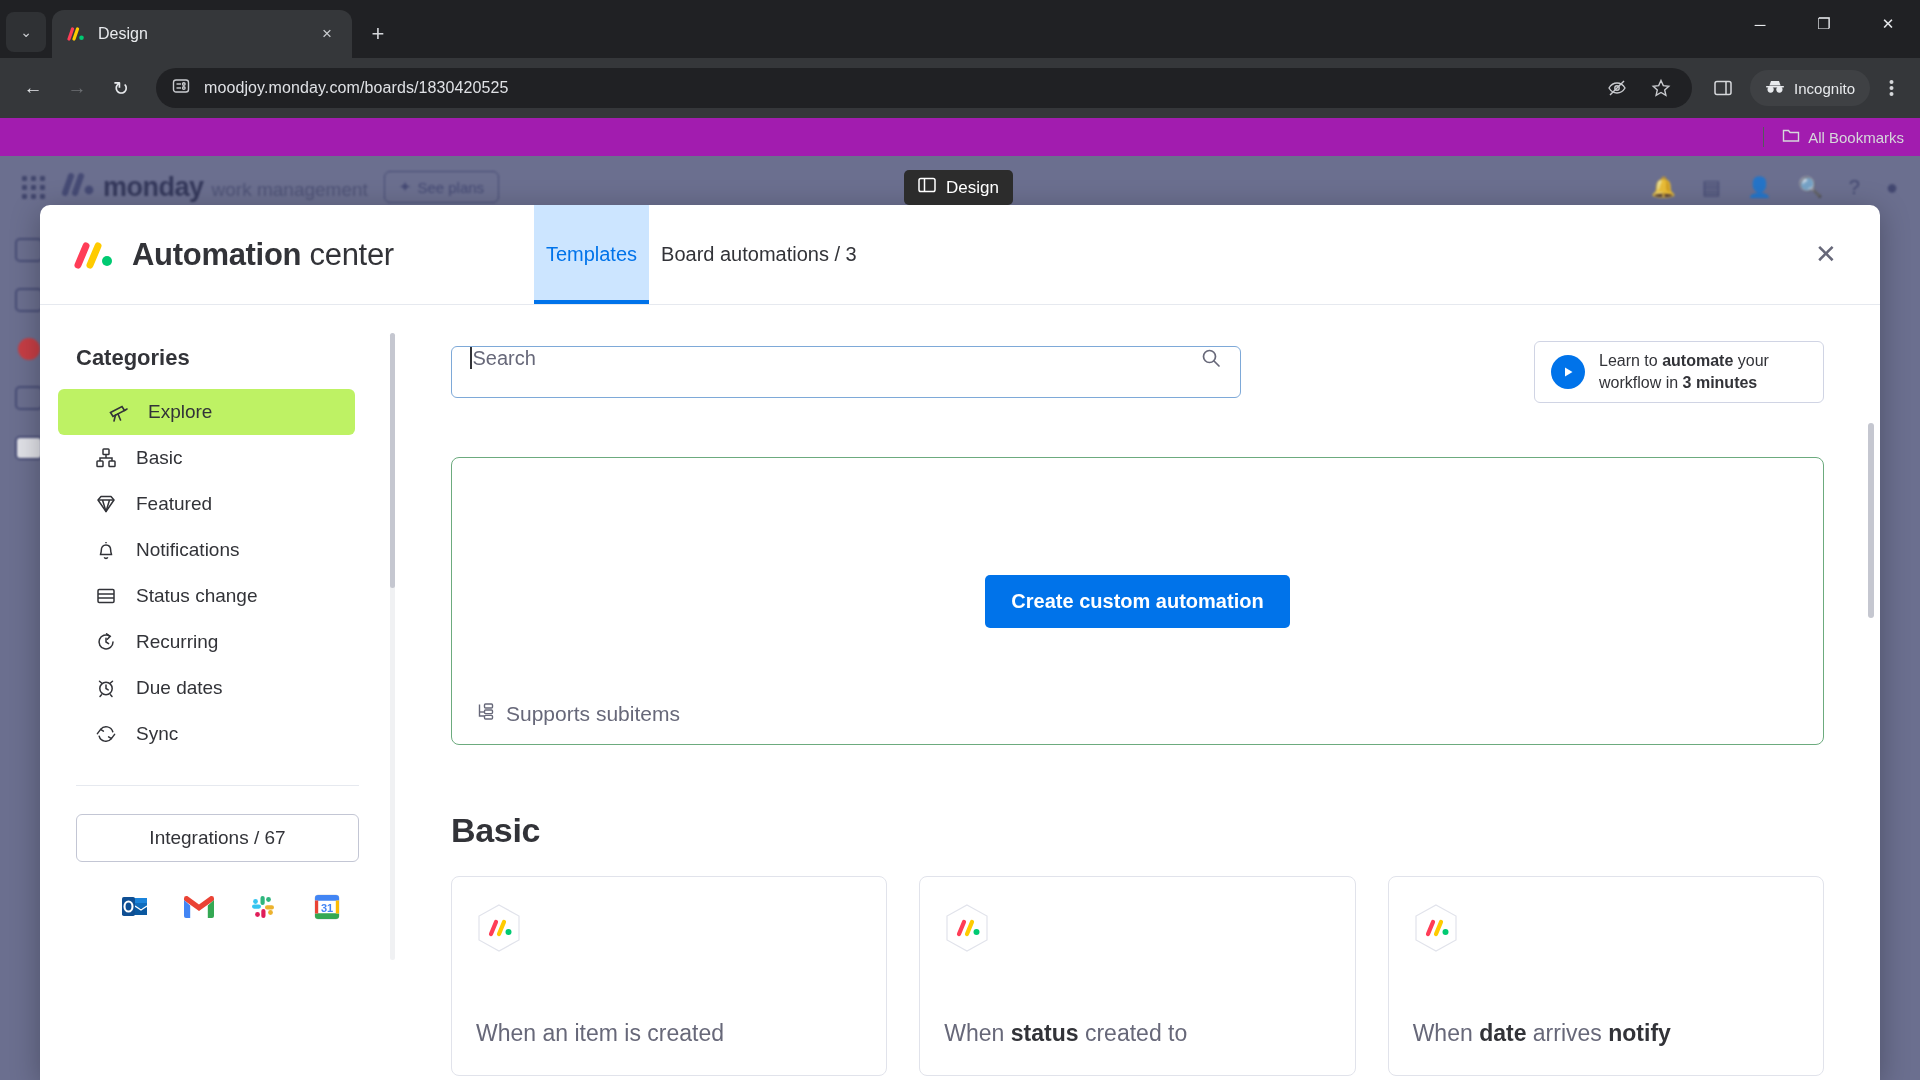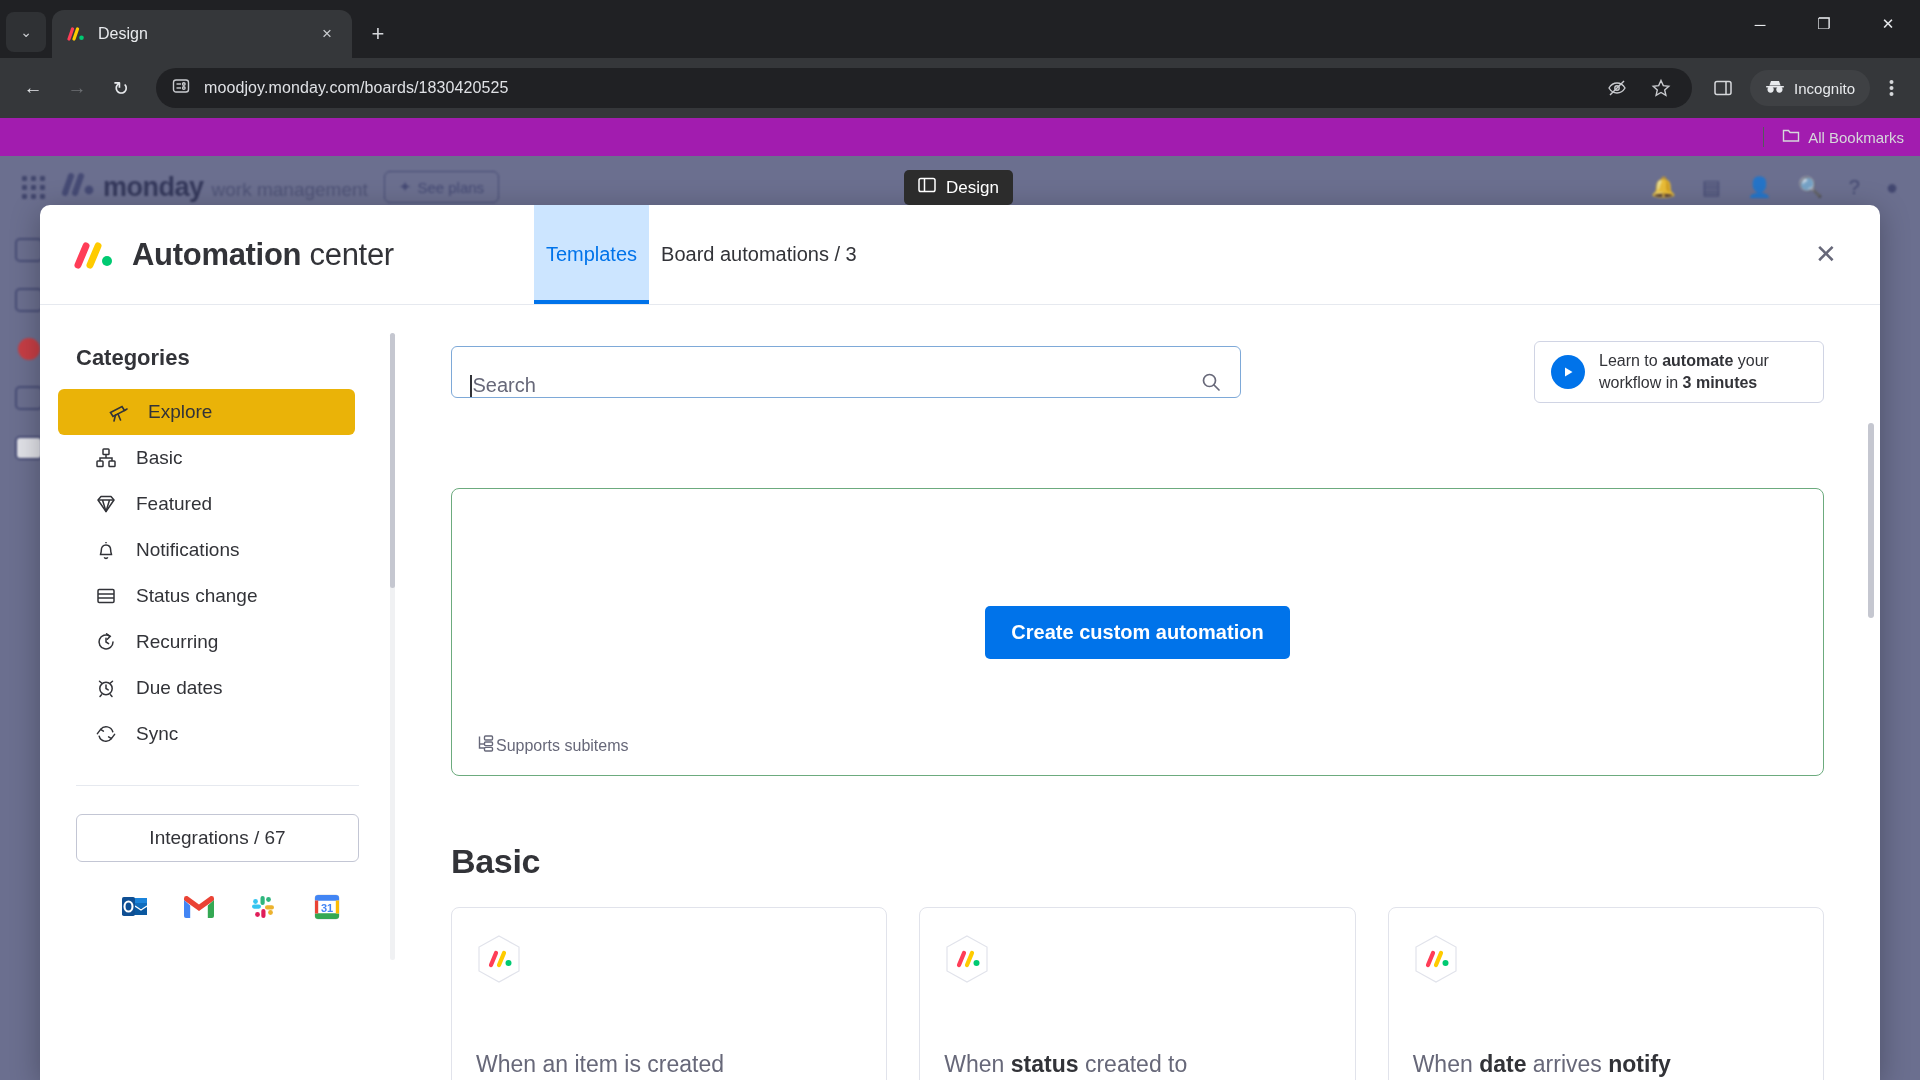--- a/index.html
+++ b/index.html
@@ -213,21 +213,21 @@
     padding: 0 0 18px 36px;
   }
   .cat-list { display: flex; flex-direction: column; }
   .cat-item {
     height: 46px;
     display: flex; align-items: center; gap: 18px;
     padding-left: 36px; margin: 0 40px 0 18px;
     border-radius: 6px;
     color: #323338; font-size: 19px;
   }
-  .cat-item.active { background: #eab308; padding-left: 48px; }
+  .cat-item.active { background: #bef264; padding-left: 48px; }
   .cat-ico { width: 24px; height: 24px; display:flex; align-items:center; justify-content:center; color:#323338; }
   .sidebar-divider { height:1px; background:#e6e9ef; margin: 28px 36px 0 36px; }
   .integrations-btn {
     margin: 28px 36px 0 36px;
     height: 48px; border: 1px solid #c3c6d4;
     border-radius: 6px;
     display: flex; align-items: center; justify-content: center;
     font-size: 19px; color: #323338;
   }
   .app-icons { display:flex; align-items:center; gap: 34px; margin: 30px 0 0 80px; }
@@ -238,21 +238,21 @@
     flex: 1; padding: 36px 56px 0 56px;
     position: relative; min-width: 0;
     overflow: hidden;
   }
   .main-scroll-thumb { position:absolute; right:6px; top:118px; width:6px; height:195px; background:#c5c7d0; border-radius:3px; }
   .search-row { display: flex; align-items: center; gap: 0; }
   .search-box {
     width: 790px; height: 52px;
     border: 1.5px solid #7ea9d8;
     border-radius: 6px;
-    display: flex; align-items: flex-end;
+    display: flex; align-items: flex-start;
     padding: 0 18px;
     position: relative;
   }
   .search-caret {
     width: 1.5px; height: 22px; background: #323338;
     margin-right: 1px;
   }
   .search-ph { color: #676879; font-size: 20px; flex: 1; }
   .search-ico { color:#676879; }
   .promo-card {
@@ -267,37 +267,37 @@
   .play-circle {
     width: 34px; height: 34px; border-radius: 50%;
     background: #0073ea;
     display:flex; align-items:center; justify-content:center;
     flex-shrink: 0;
   }
   .promo-text { font-size: 16px; color:#323338; line-height:1.35; }
   .promo-text b { font-weight: 700; }
 
   .custom-card {
-    margin-top: 85px;
+    margin-top: 54px;
     height: 288px;
     border: 1.5px solid #6cab7e;
     border-radius: 8px;
     position: relative;
     display: flex; align-items: center; justify-content: center;
   }
   .create-btn {
     background: #0073ea; color:#fff;
     font-size: 20px; font-weight: 700;
     padding: 15px 26px;
     border-radius: 5px;
   }
   .supports-sub {
     position: absolute; left: 24px; bottom: 18px;
-    display: flex; align-items: center; 
-    color: #676879; font-size: 16px;
+    display: flex; align-items: center; gap: 10px;
+    color: #676879; font-size: 21px;
   }
 
   .section-title {
     margin-top: 66px;
     font-size: 34px; font-weight: 700; color: #323338;
     letter-spacing:-.3px;
   }
   .card-grid {
     margin-top: 26px;
     display: grid; grid-template-columns: repeat(3, 1fr);

